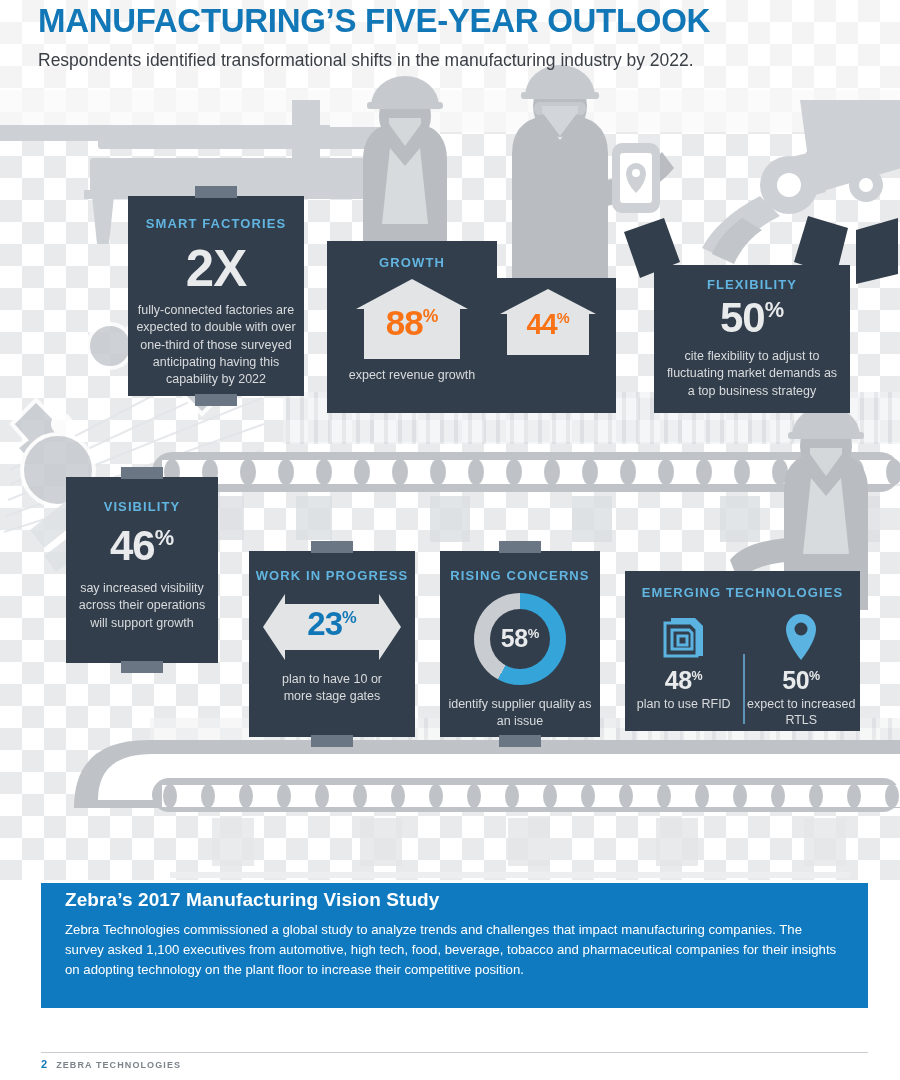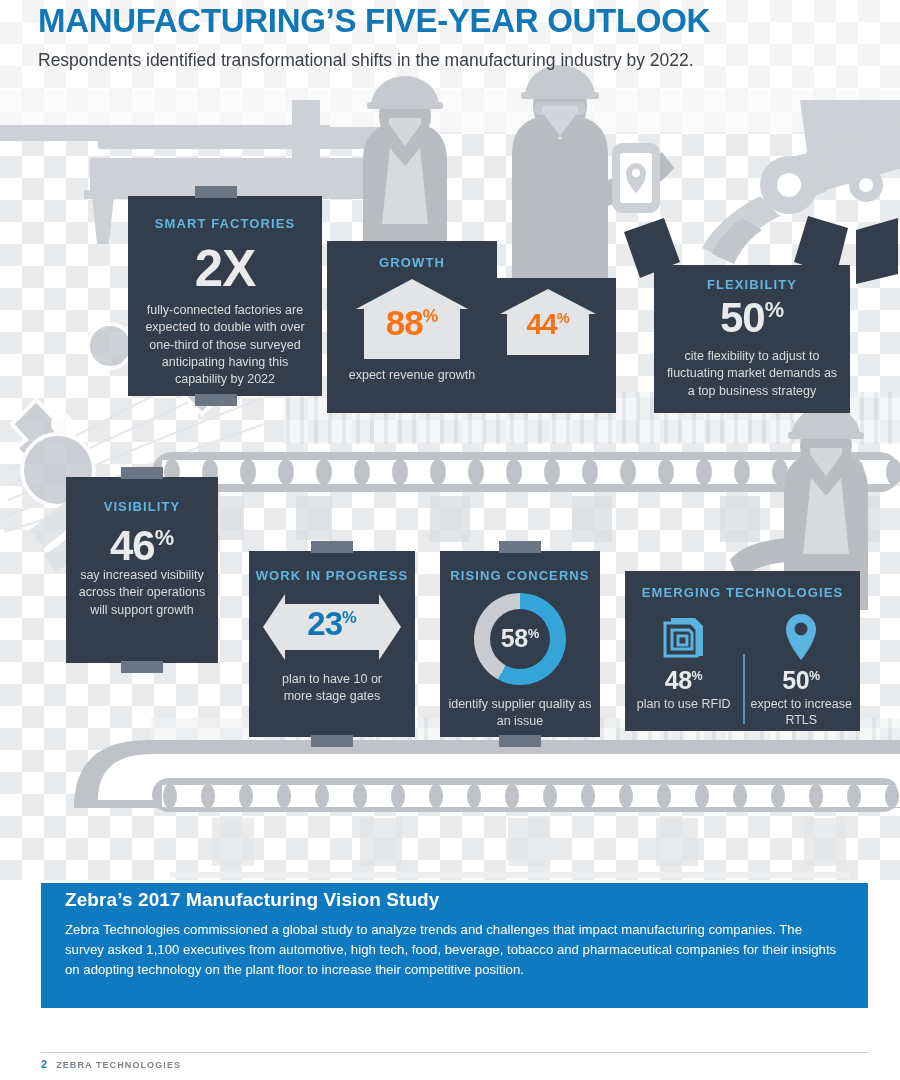--- a/index.html
+++ b/index.html
@@ -83,21 +83,21 @@
   .pct { font-size: .52em; vertical-align: super; font-weight: bold; letter-spacing: 0;}
 
   
   .nub {
     position: absolute;
     background: #6b7684;
     width: 42px; height: 12px;
   }
 
   
-  #card-smart { left: 128px; top: 196px; width: 194px; height: 200px; }
+  #card-smart { left: 128px; top: 196px; width: 176px; height: 200px; }
   #card-smart .card-title { margin-top: 20px; }
   #card-smart .bignum { font-size: 51px; margin-top: 12px; }
   #card-smart .card-desc { margin-top: 8px; padding: 0 8px; text-align: center; }
 
   
   #card-growth { left: 327px; top: 241px; width: 170px; height: 172px; }
   #card-growth .card-title { margin-top: 14px; }
   #card-growth .card-desc { margin-top: 8px; }
   
   .house {
@@ -132,21 +132,21 @@
   
   #card-flex { left: 654px; top: 265px; width: 196px; height: 148px; }
   #card-flex .card-title { margin-top: 12px; }
   #card-flex .bignum { font-size: 42px; margin-top: 5px; }
   #card-flex .card-desc { margin-top: 9px; padding: 0 8px; }
 
   
   #card-vis { left: 66px; top: 477px; width: 152px; height: 186px; }
   #card-vis .card-title { margin-top: 22px; }
   #card-vis .bignum { font-size: 42px; margin-top: 11px; }
-  #card-vis .card-desc { padding: 0 10px; }
+  #card-vis .card-desc { margin-top: 13px; padding: 0 10px; }
 
   
   #card-wip { left: 249px; top: 551px; width: 166px; height: 186px; }
   #card-wip .card-title { margin-top: 17px; }
   #card-wip .card-desc { margin-top: 11px; padding: 0 20px; }
   .arrow2 {
     position: relative; width: 138px; height: 66px; margin: 11px auto 0;
   }
   .arrow2 .bar {
     position: absolute; left: 20px; top: 10px; width: 98px; height: 46px; background: #e2e4e6;
@@ -567,21 +567,21 @@
       </div>
 
       <div class="emerg-col">
         <div class="emerg-icon">
           <svg width="34" height="50" viewBox="0 0 34 50">
             <path d="M17,2 a15,15 0 0 1 15,15 c0,13 -15,31 -15,31 c0,0 -15,-18 -15,-31 a15,15 0 0 1 15,-15 z" fill="#5ab3e0"></path>
             <circle cx="17" cy="17" r="6.5" fill="#323e4c"></circle>
           </svg>
         </div>
         <div class="emerg-num"><span>50</span><span class="pct">%</span></div>
-        <div class="emerg-lbl">expect to increase RTLS</div>
+        <div class="emerg-lbl">expect to increased RTLS</div>
       </div>
     </div>
   </div>
 
   <div id="footer-panel">
     <h2>Zebra’s 2017 Manufacturing Vision Study</h2>
     <p>Zebra Technologies commissioned a global study to analyze trends and challenges that impact manufacturing companies. The survey asked 1,100 executives from automotive, high tech, food, beverage, tobacco and pharmaceutical companies for their insights on adopting technology on the plant floor to increase their competitive position.</p>
   </div>
 
   <div class="pagerule"></div>

